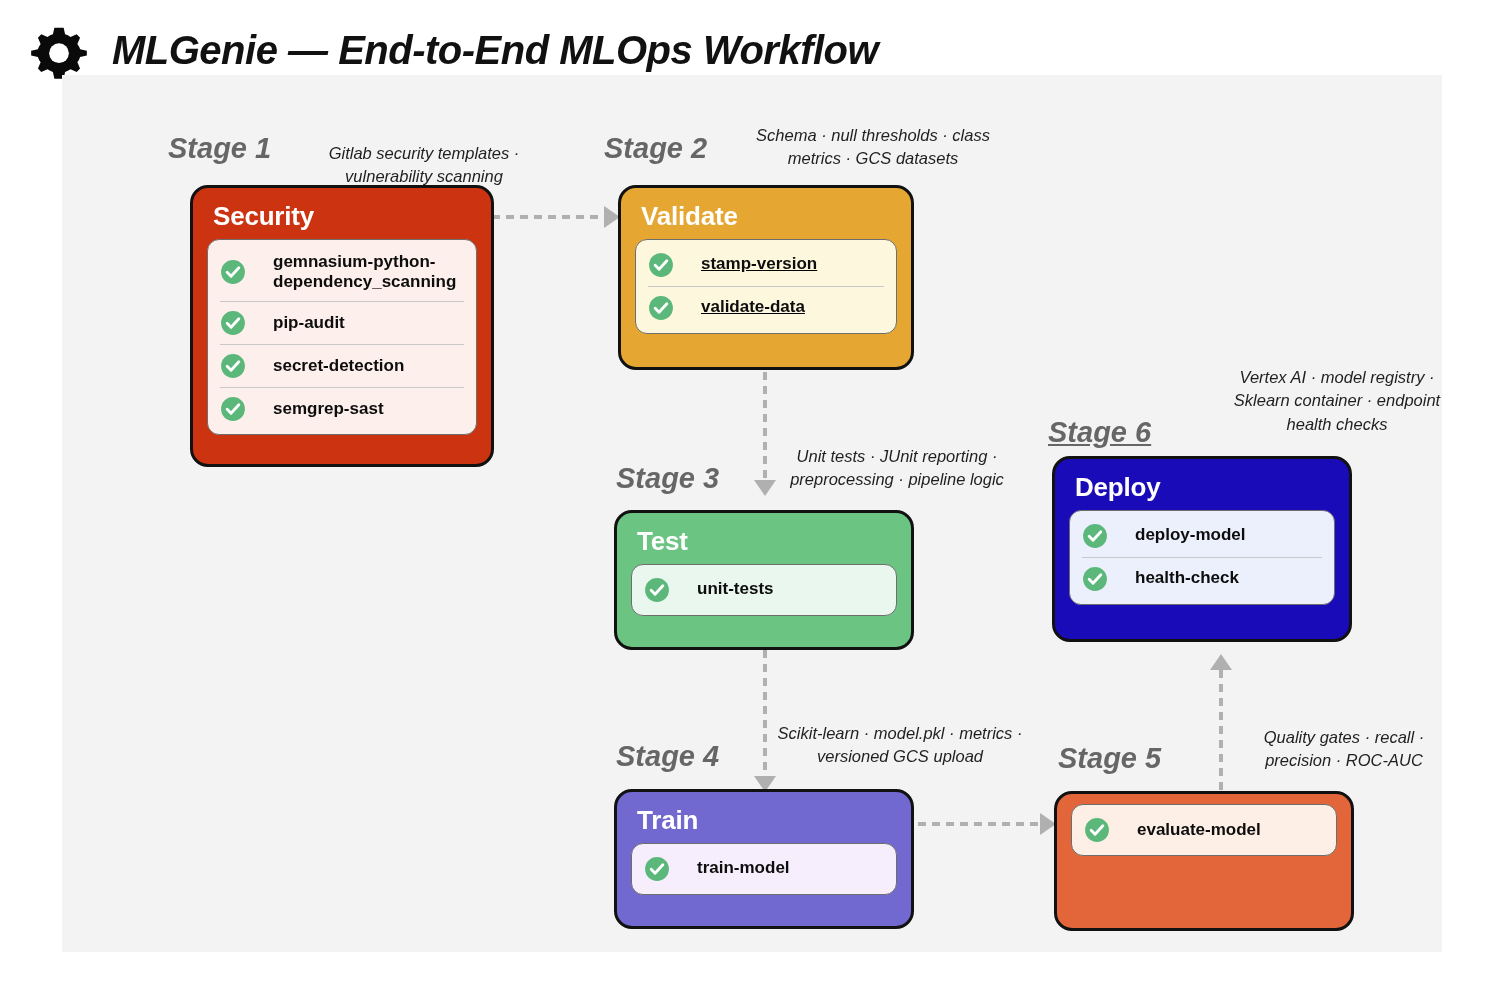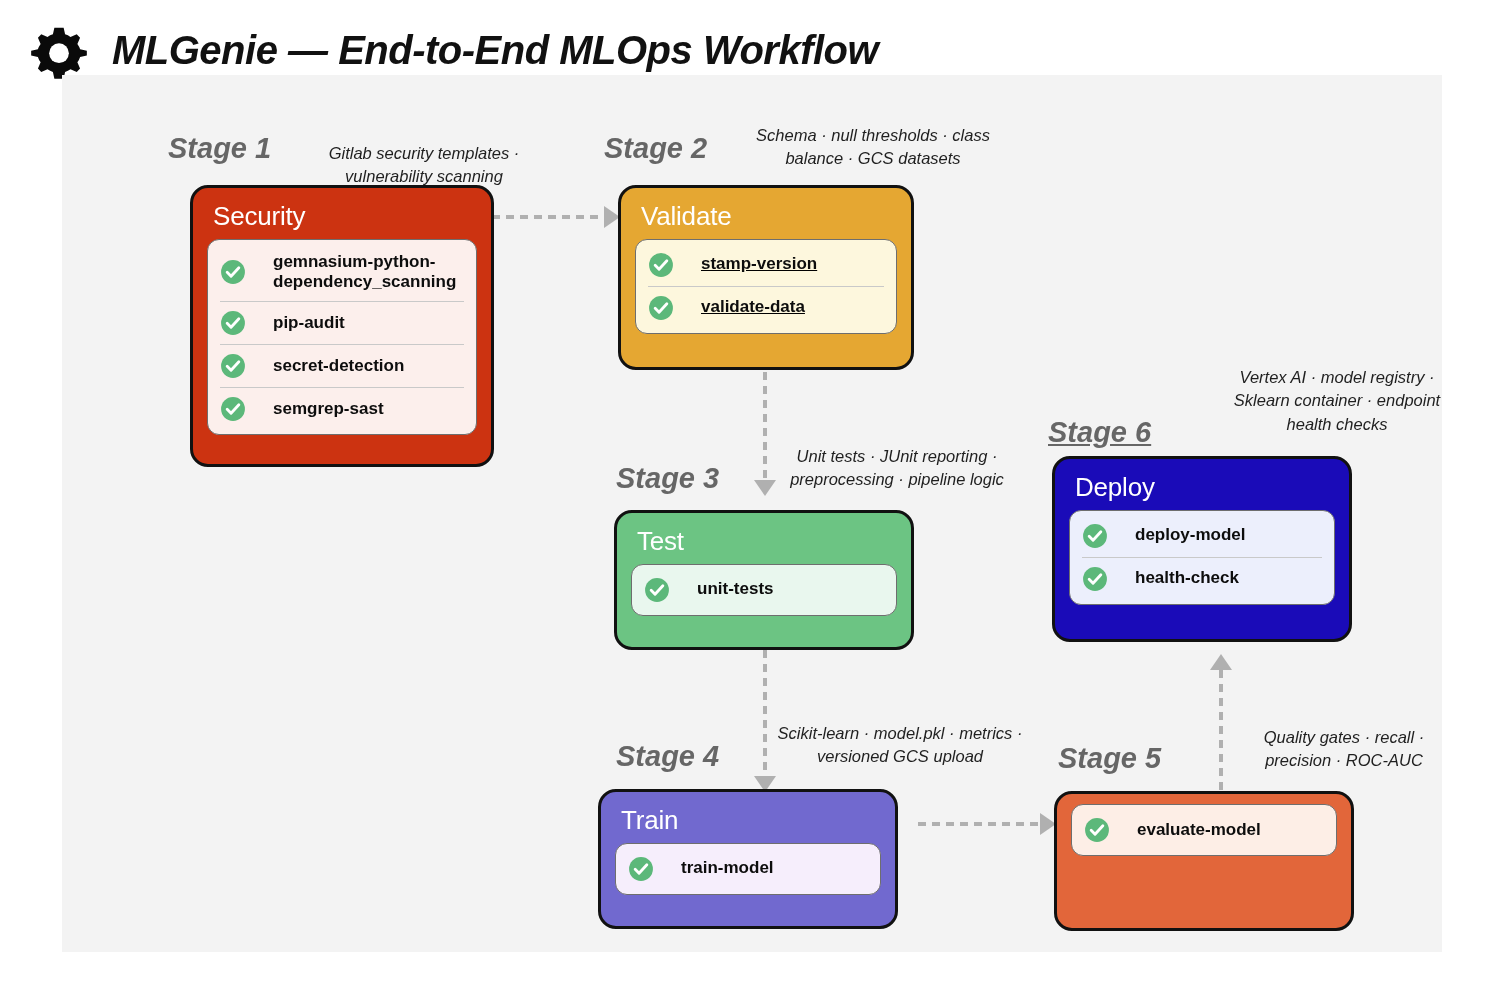--- a/index.html
+++ b/index.html
@@ -43,21 +43,21 @@
 
   
   .card{
     position:absolute;
     border-radius:18px;
     border:3px solid #111111;
     box-sizing:border-box;
     padding:10px 14px 14px 14px;
   }
   .card-title{
-    font-size:26px;font-weight:normal;color:#ffffff;
+    font-size:26px;font-weight:bold;color:#ffffff;
     line-height:1.25;margin:2px 0 6px 6px;
     letter-spacing:-0.2px;
   }
   .job-box{
     border-radius:12px;
     border:1.5px solid #6e6e6e;
     box-sizing:border-box;
     padding:4px 12px;
   }
   .job{
@@ -108,21 +108,21 @@
   <div class="canvas"></div>
 
   <div class="stage-label" style="left:168px;top:132px;">Stage 1</div>
   <div class="stage-label" style="left:604px;top:132px;">Stage 2</div>
   <div class="stage-label" style="left:616px;top:462px;">Stage 3</div>
   <div class="stage-label" style="left:616px;top:740px;">Stage 4</div>
   <div class="stage-label" style="left:1058px;top:742px;">Stage 5</div>
   <div class="stage-label" style="left:1048px;top:416px;text-decoration:underline;">Stage 6</div>
 
   <div class="annot" style="left:316px;top:142px;width:216px;">Gitlab security templates · vulnerability scanning</div>
-  <div class="annot" style="left:748px;top:124px;width:250px;">Schema · null thresholds · class balance · GCS datasets</div>
+  <div class="annot" style="left:748px;top:124px;width:250px;">Schema · null thresholds · class metrics · GCS datasets</div>
   <div class="annot" style="left:780px;top:445px;width:234px;">Unit tests · JUnit reporting · preprocessing · pipeline logic</div>
   <div class="annot" style="left:776px;top:722px;width:248px;">Scikit-learn · model.pkl · metrics · versioned GCS upload</div>
   <div class="annot" style="left:1250px;top:726px;width:188px;">Quality gates · recall · precision · ROC-AUC</div>
   <div class="annot" style="left:1226px;top:366px;width:222px;">Vertex AI · model registry · Sklearn container · endpoint health checks</div>
 
   <div class="conn conn-h" style="left:492px;top:210px;width:132px;">
     <div class="dots-h" style="width:112px;"></div>
     <div class="head head-r" style="left:112px;top:-4px;"></div>
   </div>
 
@@ -206,21 +206,21 @@
         <div class="job">
           <svg class="chk" viewBox="0 0 24 24">
             <circle cx="12" cy="12" r="11" fill="#5cb87a"></circle>
             <path d="M6.6 12.3 L10.2 15.9 L17.4 8.1" fill="none" stroke="#ffffff" stroke-width="2.6" stroke-linecap="round" stroke-linejoin="round"></path>
           </svg>
           <div class="lbl">unit-tests</div>
         </div>
       </div>
   </div>
 
-  <div class="card" id="card-3" style="left: 598px; top: 789px; width: 300px; height: 140px; background: rgb(113, 105, 207); border-color: rgb(17, 17, 17);">
+  <div class="card" id="card-3" style="left: 614px; top: 789px; width: 300px; height: 140px; background: rgb(113, 105, 207); border-color: rgb(17, 17, 17);">
     <div class="card-title">Train</div>
     <div class="job-box" id="jobs-3" style="background: rgb(246, 238, 252);">
         <div class="job">
           <svg class="chk" viewBox="0 0 24 24">
             <circle cx="12" cy="12" r="11" fill="#5cb87a"></circle>
             <path d="M6.6 12.3 L10.2 15.9 L17.4 8.1" fill="none" stroke="#ffffff" stroke-width="2.6" stroke-linecap="round" stroke-linejoin="round"></path>
           </svg>
           <div class="lbl">train-model</div>
         </div>
       </div>

